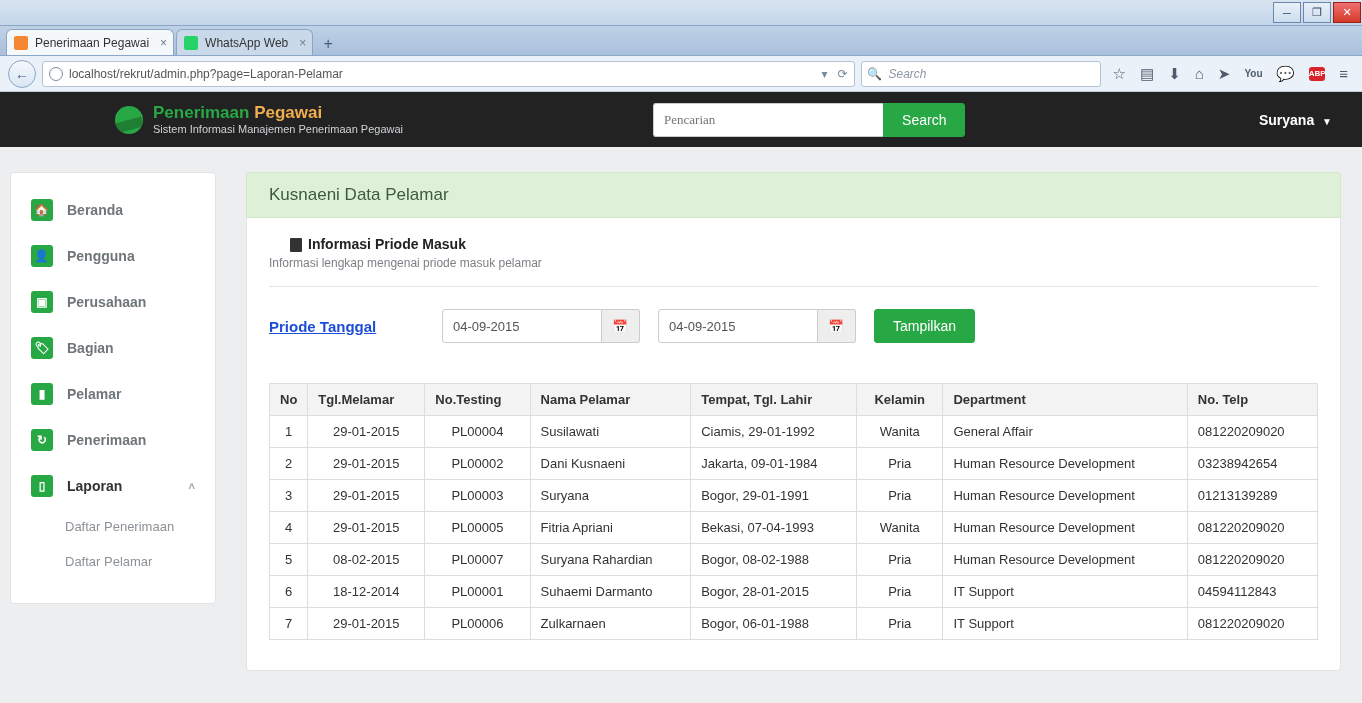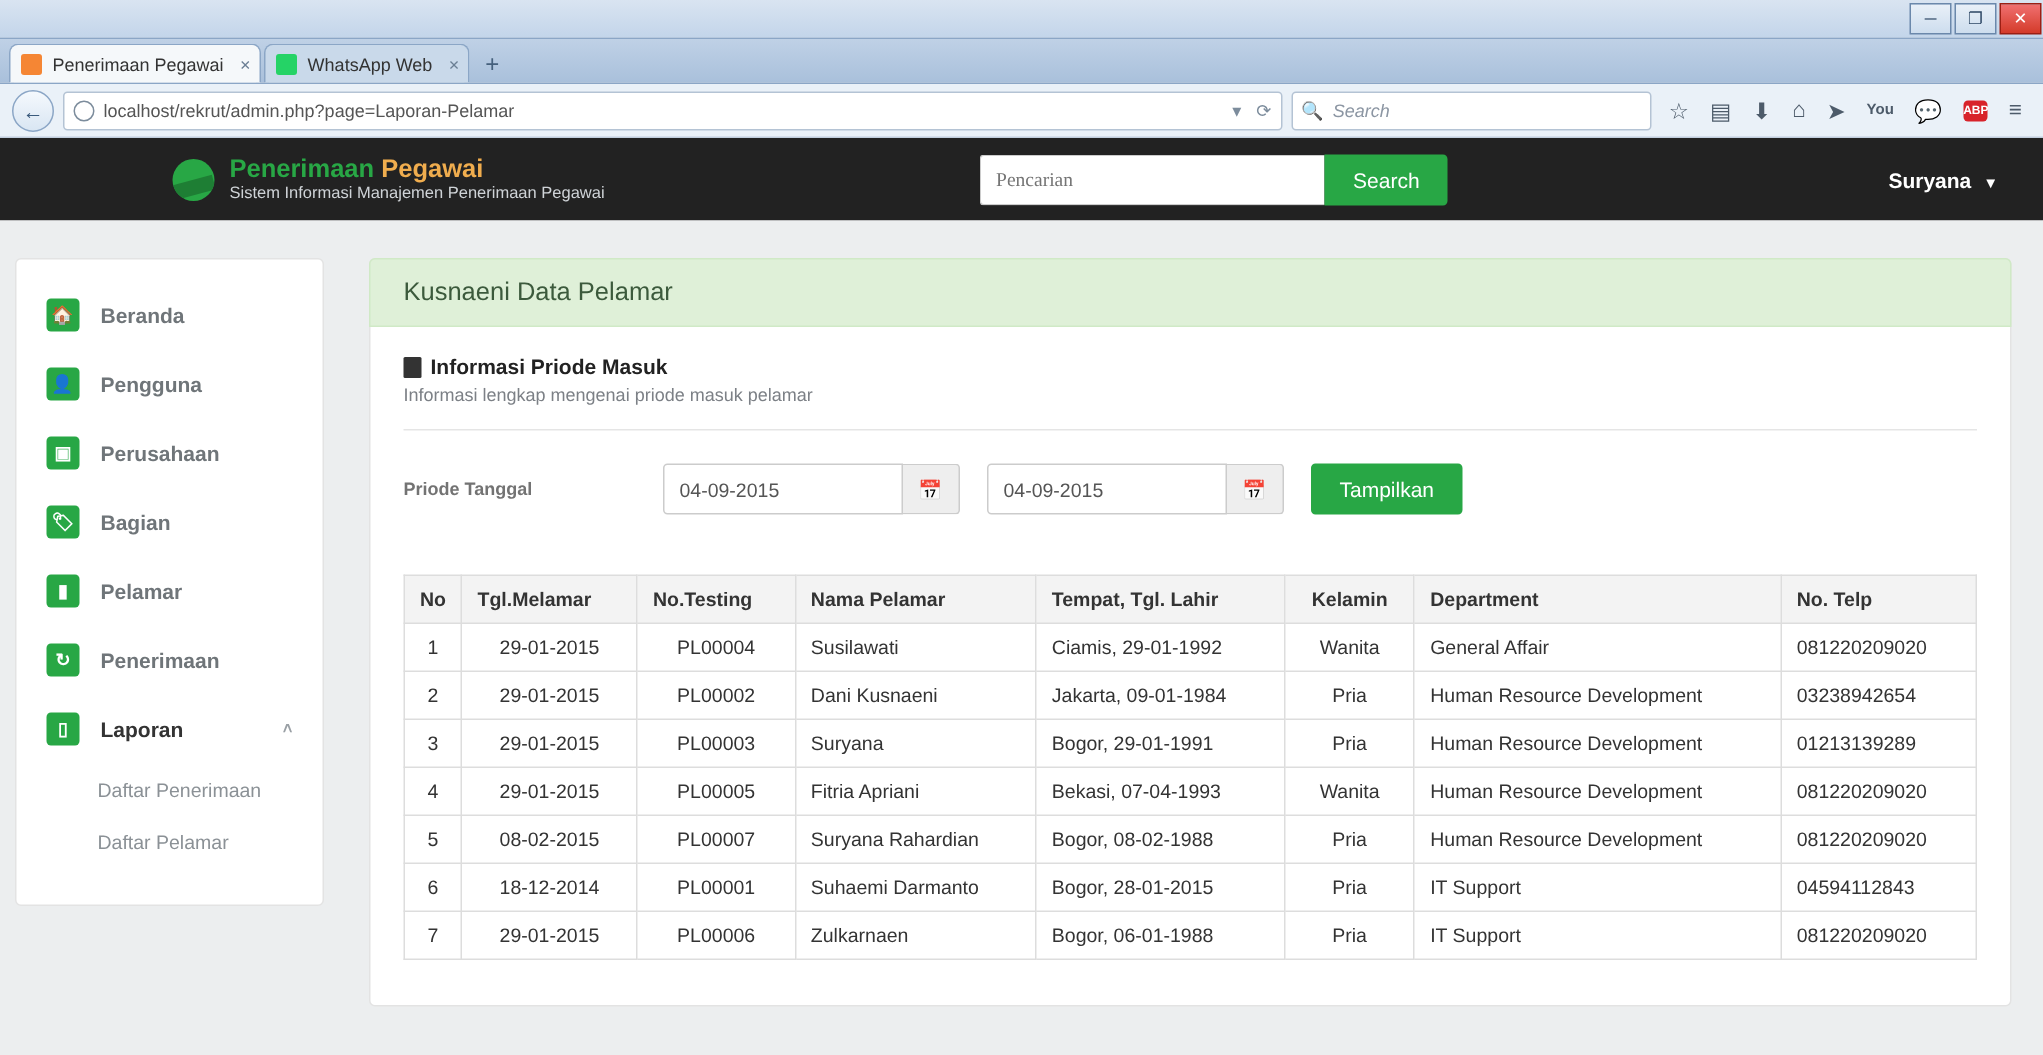--- a/index.html
+++ b/index.html
@@ -54,27 +54,27 @@
   .side-item.active { color: #333; }
   .side-icon { width: 22px; height: 22px; background: #28a745; border-radius: 3px; margin-right: 14px; display: flex; align-items: center; justify-content: center; color: #fff; font-size: 12px; }
   .side-item .chev { margin-left: auto; font-size: 11px; color: #9aa0a5; }
   .sub-item { padding: 10px 20px 10px 54px; font-size: 13px; color: #8b9196; cursor: pointer; }
 
   .content { flex: 1; background: #fff; border: 1px solid #e3e3e3; border-radius: 4px; padding: 0 0 30px 0; max-width: 1095px; }
   .page-title-bar { background: #dff0d8; border: 1px solid #d0e9c6; margin: -1px -1px 18px -1px; padding: 12px 22px; border-radius: 4px 4px 0 0; }
   .page-title-bar h2 { font-size: 17px; font-weight: normal; color: #3c5a3c; }
 
   .inner { padding: 0 22px; }
-  .section-head { font-size: 14px; font-weight: bold; color: #222; display: flex; align-items: flex-end; gap: 6px; }
+  .section-head { font-size: 14px; font-weight: bold; color: #222; display: flex; align-items: flex-end; gap: 6px; margin-left: 21px; }
   .section-head .book { width: 12px; height: 14px; background:#333; border-radius:1px; }
   .section-sub { font-size: 12px; color: #7c8086; margin: 4px 0 16px 0; }
   hr.sep { border: none; border-top: 1px solid #e5e5e5; margin-bottom: 22px; }
 
   .filter-row { display: flex; align-items: center; gap: 18px; margin-bottom: 30px; }
-  .filter-label { width: 155px; font-size: 12px; font-weight: bold; color: #737373; }
+  .filter-label { width: 155px; font-size: 15px; font-weight: bold; color: #1d4ed8; text-decoration: underline; }
   .date-group { display: flex; }
   .date-input { width: 160px; height: 34px; border: 1px solid #ccc; border-radius: 3px 0 0 3px; padding: 0 10px; font-size: 13px; color: #555; }
   .date-btn { width: 38px; height: 34px; border: 1px solid #ccc; border-left: none; border-radius: 0 3px 3px 0; background: #eee; display:flex; align-items:center; justify-content:center; color:#444; }
   .show-btn { height: 34px; padding: 0 18px; border: 1px solid #28a745; background: #28a745; color: #fff; border-radius: 3px; font-size: 14px; }
 
   table.data { width: 100%; border-collapse: collapse; font-size: 13px; margin-top: 40px; }
   table.data th, table.data td { border: 1px solid #ddd; padding: 8px 10px; text-align: left; }
   table.data th { background: #f3f3f3; font-weight: bold; }
   table.data td.center, table.data th.center { text-align: center; }
   table.data td.no { width: 34px; text-align: center; }

